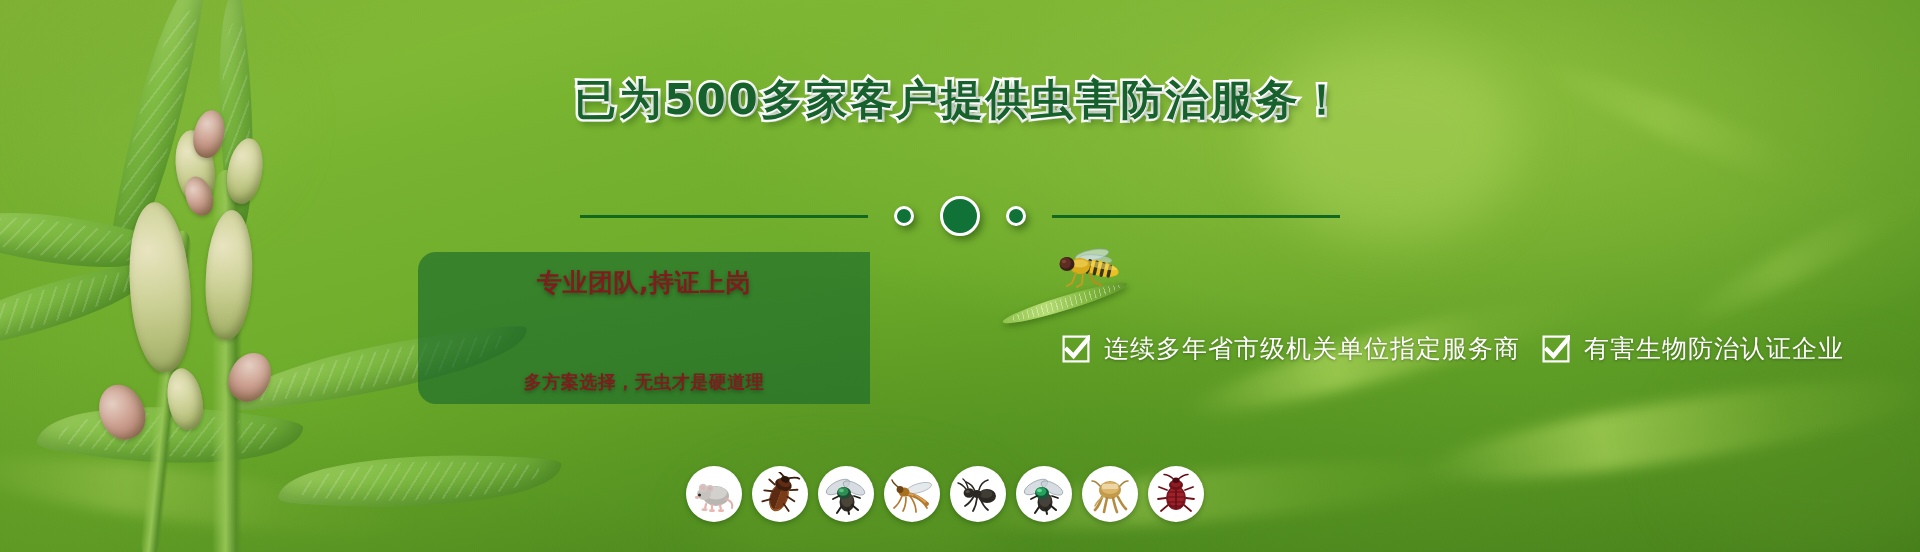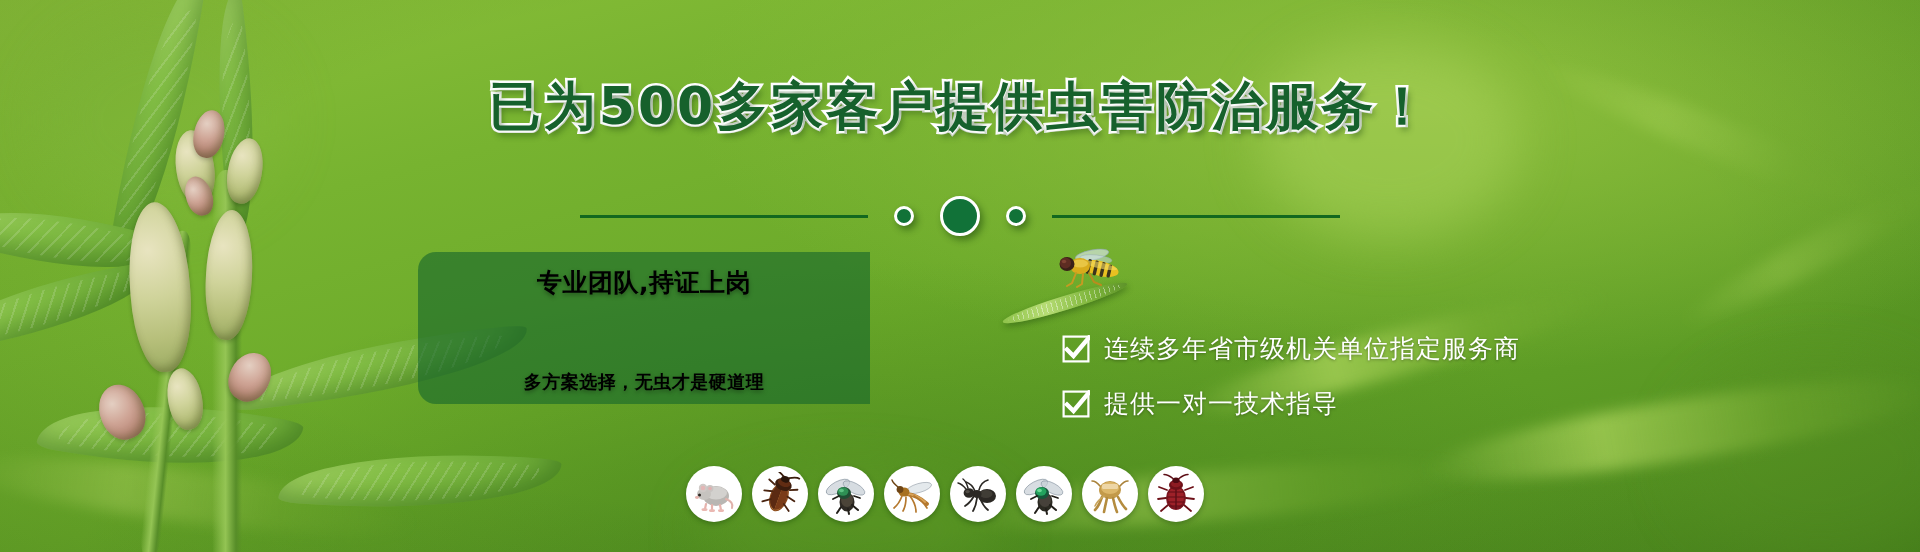--- a/index.html
+++ b/index.html
@@ -82,21 +82,21 @@
   }
 
   
   #headline {
     position: absolute;
     left: 0; right: 0;
     top: 72px;
     text-align: center;
     white-space: nowrap;
     font-family: "DejaVu Sans", "Liberation Sans", sans-serif;
-    font-size: 52px;
+    font-size: 42px;
     font-weight: 700;
     letter-spacing: 3px;
     color: #16612c;
     -webkit-text-stroke: 5px #ffffff;
     paint-order: stroke fill;
     text-shadow:
       0 2px 0 rgba(255,255,255,.9),
       3px 5px 6px rgba(20,60,10,.45);
   }
 
@@ -130,37 +130,37 @@
     width: 452px;
     height: 152px;
     background: rgba(22,104,44,0.62);
     border-radius: 18px 0 0 18px;
     padding: 14px 18px 10px 18px;
     display: flex;
     flex-direction: column;
     justify-content: space-between;
   }
   .slogan-line {
-    color: #000000;
+    color: #7f1d1d;
     font-weight: 700;
     white-space: nowrap;
     text-shadow: 0 2px 4px rgba(0,0,0,.35);
     font-family: "DejaVu Sans", "Liberation Sans", sans-serif;
   }
   .slogan-line.l1 { font-size: 25px; text-align: center; letter-spacing: .5px; }
   .slogan-line.l2 { font-size: 18px; text-align: center; letter-spacing: .5px; }
   .slogan-line.l3 { font-size: 27px; text-align: center; letter-spacing: .5px; }
 
   
   #features {
     position: absolute;
     left: 1062px;
     top: 332px;
     display: flex;
-    flex-direction: column;
+    flex-direction: row;
     gap: 22px;
   }
   .feature {
     display: flex;
     align-items: center;
     gap: 14px;
   }
   .check-icon { width: 28px; height: 28px; flex: 0 0 28px; display: block; }
   .feature-label {
     color: #ffffff;
@@ -299,21 +299,21 @@
         <rect x="1.6" y="1.6" width="24.8" height="24.8" fill="none" stroke="#ffffff" stroke-width="2.2"></rect>
         <path d="M5 14.5 L11.5 21 L27 2.5" fill="none" stroke="#ffffff" stroke-width="4.4" stroke-linecap="square" stroke-linejoin="miter"></path>
       </svg>
       <span class="feature-label">连续多年省市级机关单位指定服务商</span>
     </div>
     <div class="feature">
       <svg class="check-icon" viewBox="0 0 28 28">
         <rect x="1.6" y="1.6" width="24.8" height="24.8" fill="none" stroke="#ffffff" stroke-width="2.2"></rect>
         <path d="M5 14.5 L11.5 21 L27 2.5" fill="none" stroke="#ffffff" stroke-width="4.4" stroke-linecap="square" stroke-linejoin="miter"></path>
       </svg>
-      <span class="feature-label">提供一对一技术指导</span>
+      <span class="feature-label">有害生物防治认证企业</span>
     </div>
   </div>
 
   <div id="pest-row">
 
     <div class="pest-circle" title="">
       <svg viewBox="0 0 44 44">
         <ellipse cx="24" cy="24" rx="13" ry="10" fill="#b9b6b2"></ellipse>
         <ellipse cx="24" cy="21" rx="11" ry="6.5" fill="#d3d1ce"></ellipse>
         <ellipse cx="12" cy="22" rx="7" ry="6" fill="#c6c3bf"></ellipse>

